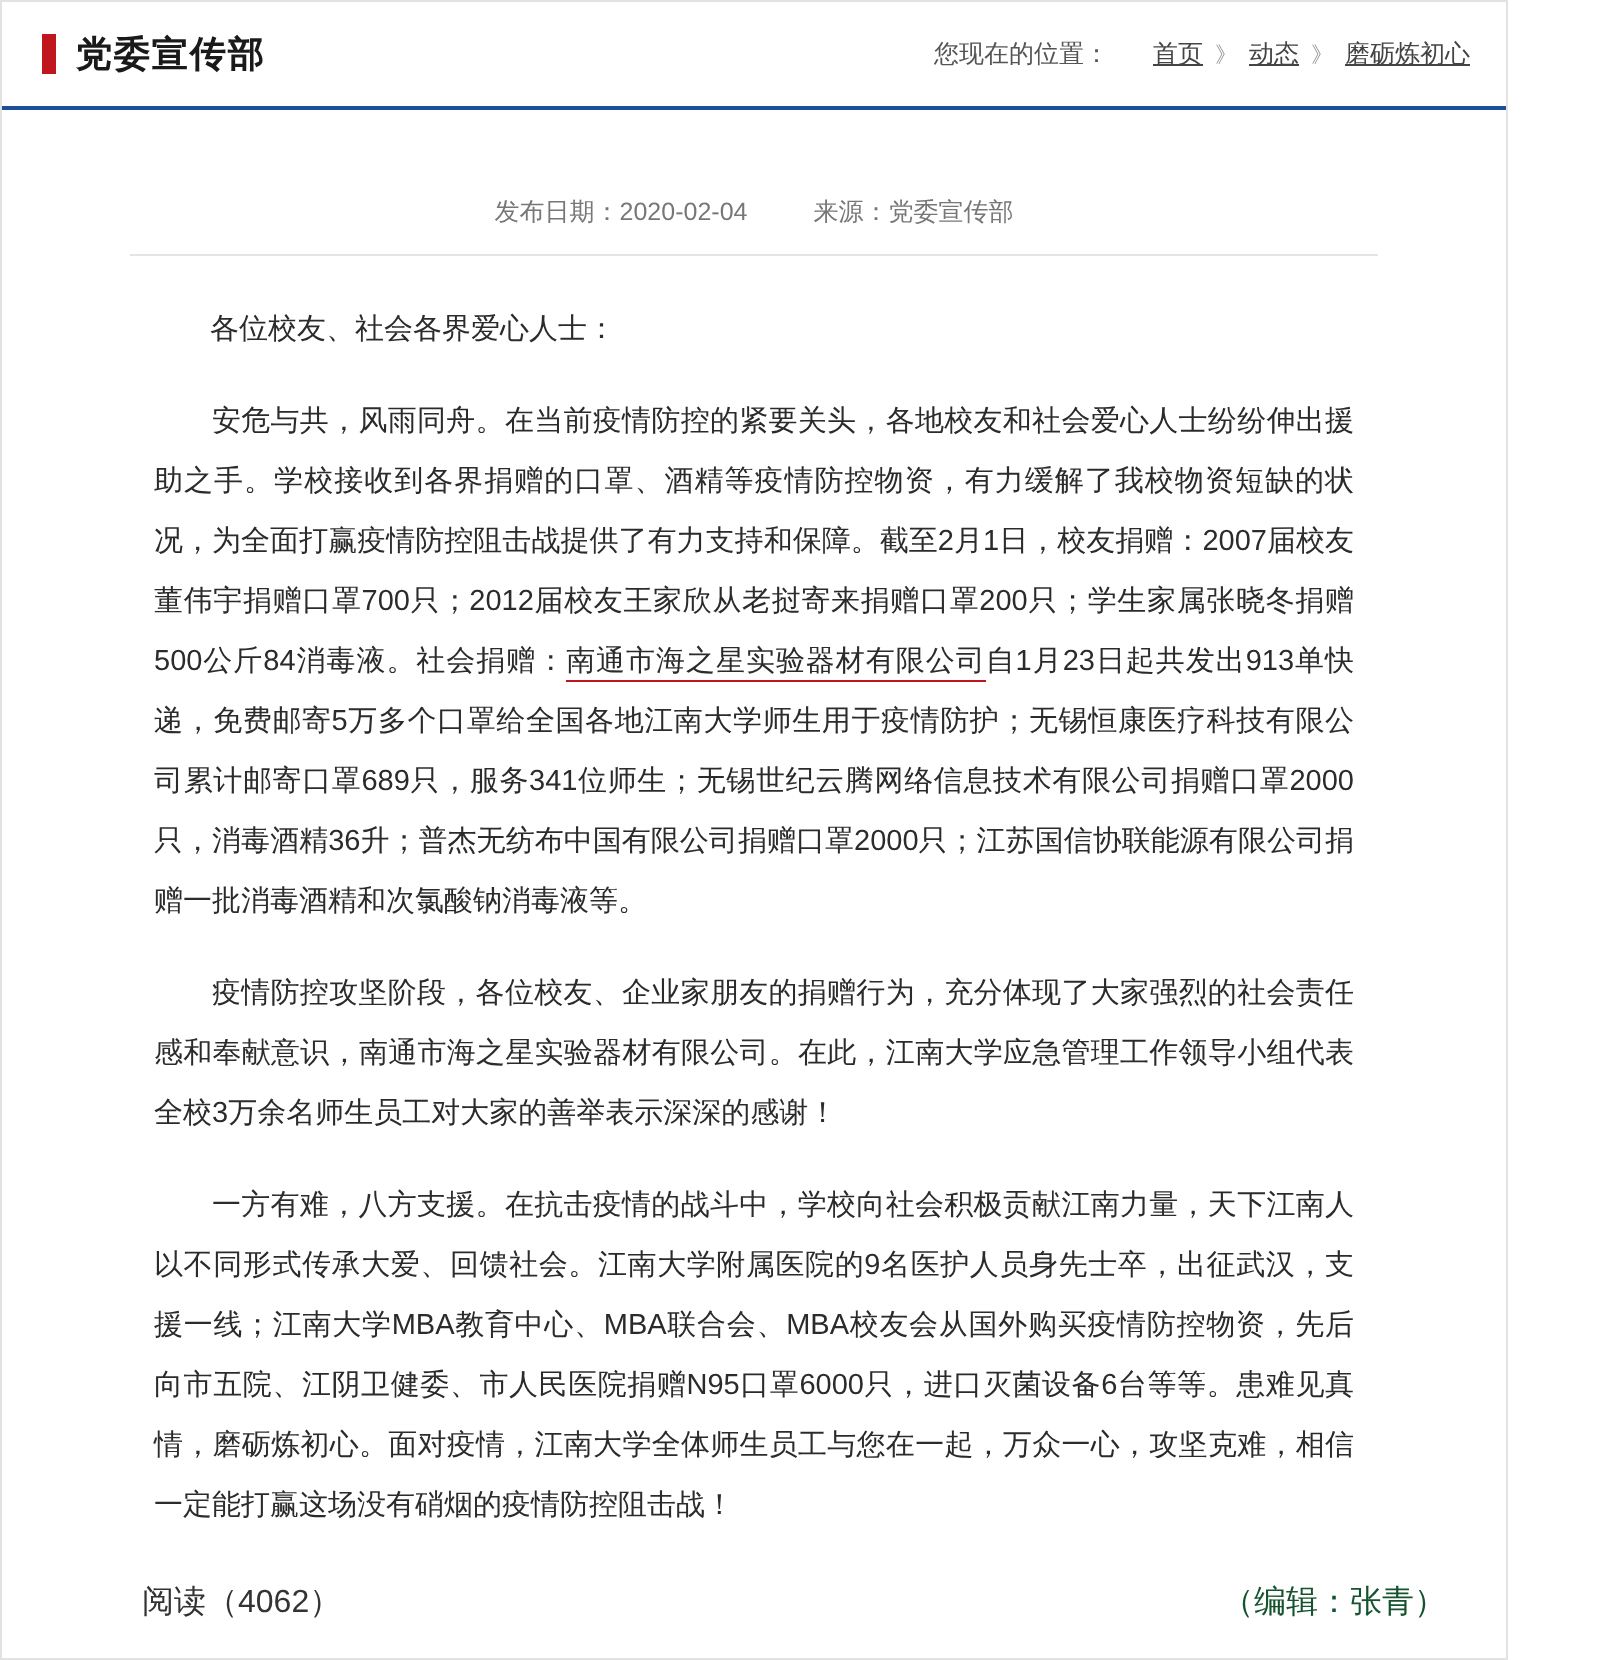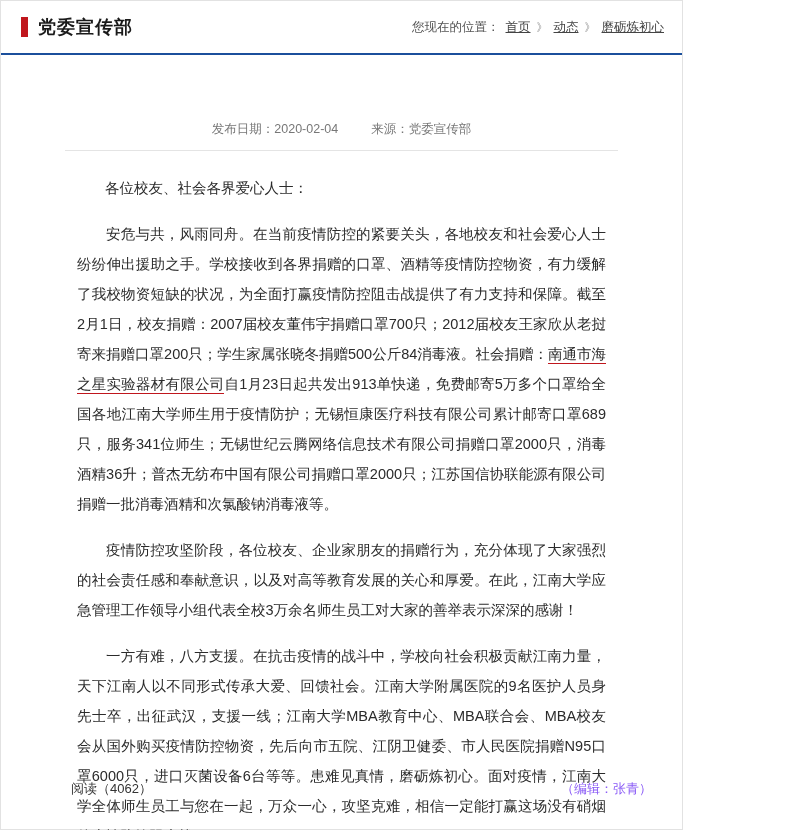--- a/index.html
+++ b/index.html
@@ -9,21 +9,21 @@
   body {
     width: 812px;
     height: 830px;
     background: #ffffff;
     font-family: "Liberation Sans", sans-serif;
     color: #333333;
     overflow: hidden;
   }
   .page {
     position: relative;
-    width: 683px;
+    width: 754px;
     height: 830px;
     box-sizing: border-box;
     border: 1px solid #e2e2e2;
     background: #ffffff;
   }
   
   .header {
     height: 54px;
     display: flex;
     align-items: center;
@@ -52,21 +52,21 @@
   }
   .breadcrumb {
     font-size: 12.5px;
     color: #555555;
     display: flex;
     align-items: center;
     gap: 6px;
   }
   .breadcrumb .label {
     color: #555555;
-    margin-right: 0;
+    margin-right: 16px;
   }
   .breadcrumb .crumb {
     color: #444444;
     text-decoration: underline;
   }
   .breadcrumb .sep {
     color: #8c8c8c;
     font-size: 11px;
   }
   
@@ -77,21 +77,21 @@
   .article-title {
     text-align: center;
     font-size: 23px;
     font-weight: bold;
     color: #1b4f9c;
     letter-spacing: 1px;
     margin: 12px 0 0 0;
     line-height: 1.4;
   }
   .meta {
-    margin-top: 36px;
+    margin-top: 13px;
     text-align: center;
     font-size: 12.5px;
     color: #777777;
   }
   .meta .gap {
     display: inline-block;
     width: 26px;
   }
   .meta-line {
     margin-top: 12px;
@@ -115,32 +115,32 @@
   }
   .underline-red {
     border-bottom: 1.5px solid #c0161d;
     padding-bottom: 1px;
   }
   
   .footer {
     position: absolute;
     left: 0;
     right: 0;
-    bottom: 12px;
+    bottom: 0;
     height: 56px;
     display: flex;
     align-items: center;
     justify-content: space-between;
     padding: 0 30px 0 70px;
     box-sizing: border-box;
-    font-size: 13px;
+    font-size: 16px;
     color: #333333;
   }
   .footer .read-count { color: #333333; }
-  .footer .editor { color: #8b5cf6; }
+  .footer .editor { color: #14532d; }
 </style>
 </head>
 <body>
 
 <div class="page">
 
   <div class="header">
     <div class="header-left">
       <span class="red-bar"></span>
       <span class="dept-title">党委宣传部</span>
@@ -161,21 +161,21 @@
     <div class="meta">
       <span>发布日期：</span><span>2020-02-04</span>
       <span class="gap"></span>
       <span>来源：</span><span>党委宣传部</span>
       <div class="meta-line"></div>
     </div>
 
     <div class="body">
       <p class="no-indent">各位校友、社会各界爱心人士：</p>
       <p><span>安危与共，风雨同舟。在当前疫情防控的紧要关头，各地校友和社会爱心人士纷纷伸出援助之手。学校接收到各界捐赠的口罩、酒精等疫情防控物资，有力缓解了我校物资短缺的状况，为全面打赢疫情防控阻击战提供了有力支持和保障。截至2月1日，校友捐赠：2007届校友董伟宇捐赠口罩700只；2012届校友王家欣从老挝寄来捐赠口罩200只；学生家属张晓冬捐赠500公斤84消毒液。社会捐赠：</span><span class="underline-red">南通市海之星实验器材有限公司</span><span>自1月23日起共发出913单快递，免费邮寄5万多个口罩给全国各地江南大学师生用于疫情防护；无锡恒康医疗科技有限公司累计邮寄口罩689只，服务341位师生；无锡世纪云腾网络信息技术有限公司捐赠口罩2000只，消毒酒精36升；普杰无纺布中国有限公司捐赠口罩2000只；江苏国信协联能源有限公司捐赠一批消毒酒精和次氯酸钠消毒液等。</span></p>
-      <p>疫情防控攻坚阶段，各位校友、企业家朋友的捐赠行为，充分体现了大家强烈的社会责任感和奉献意识，以及对高等教育发展的关心和厚爱。在此，江南大学应急管理工作领导小组代表全校3万余名师生员工对大家的善举表示深深的感谢！</p>
+      <p>疫情防控攻坚阶段，各位校友、企业家朋友的捐赠行为，充分体现了大家强烈的社会责任感和奉献意识，南通市海之星实验器材有限公司。在此，江南大学应急管理工作领导小组代表全校3万余名师生员工对大家的善举表示深深的感谢！</p>
       <p>一方有难，八方支援。在抗击疫情的战斗中，学校向社会积极贡献江南力量，天下江南人以不同形式传承大爱、回馈社会。江南大学附属医院的9名医护人员身先士卒，出征武汉，支援一线；江南大学MBA教育中心、MBA联合会、MBA校友会从国外购买疫情防控物资，先后向市五院、江阴卫健委、市人民医院捐赠N95口罩6000只，进口灭菌设备6台等等。患难见真情，磨砺炼初心。面对疫情，江南大学全体师生员工与您在一起，万众一心，攻坚克难，相信一定能打赢这场没有硝烟的疫情防控阻击战！</p>
 
     </div>
   </div>
 
   <div class="footer">
     <span class="read-count">阅读（4062）</span>
     <span class="editor">（编辑：张青）</span>
   </div>
 

